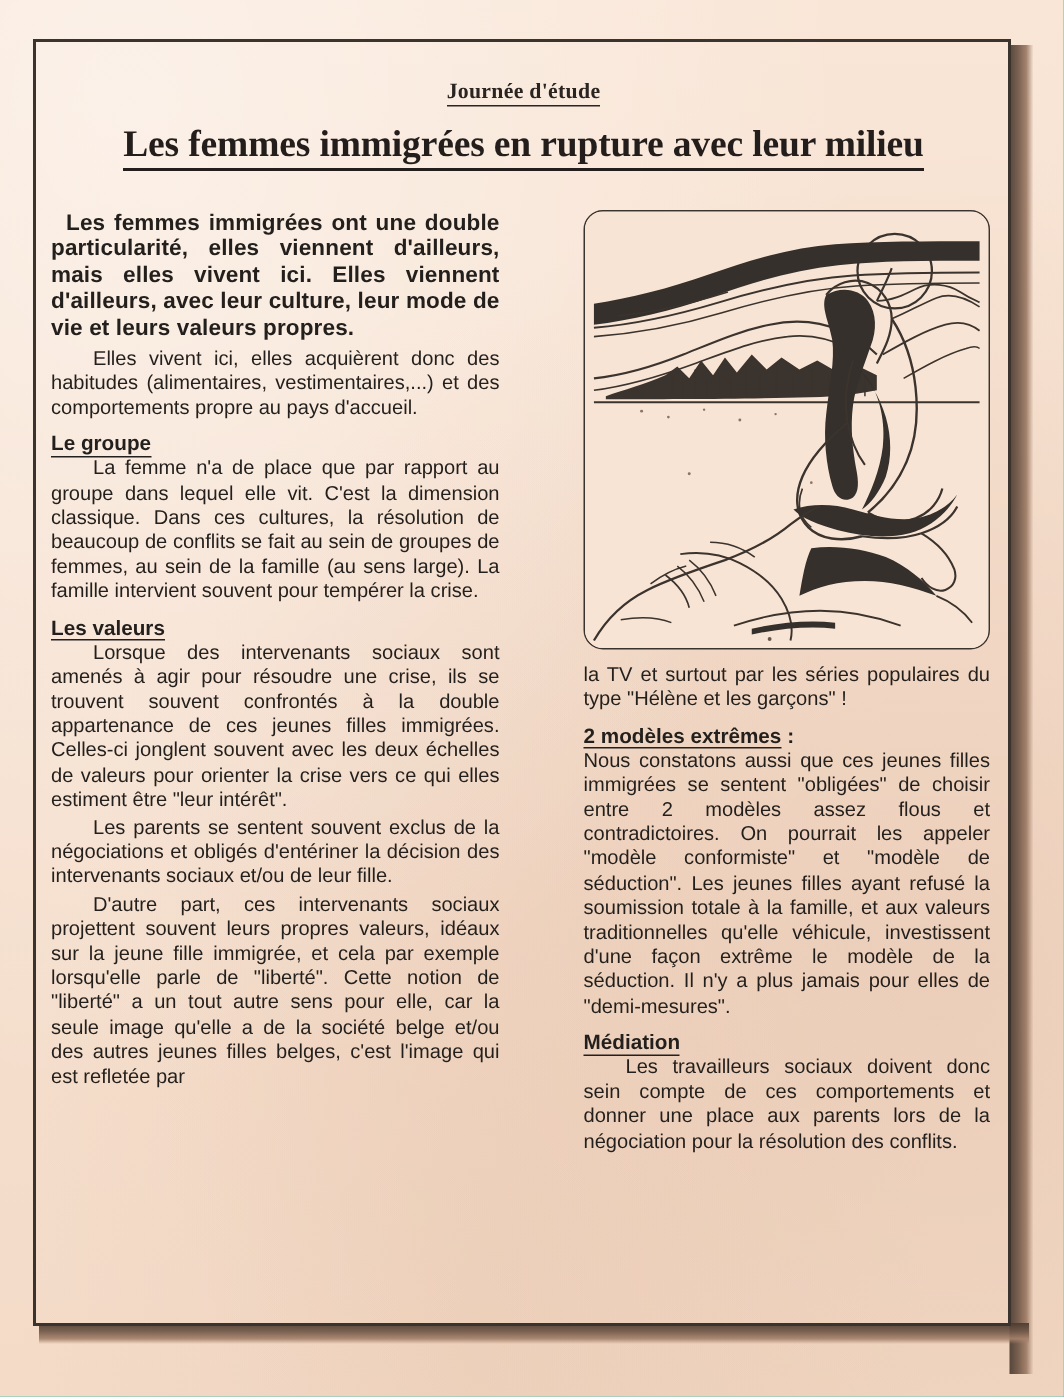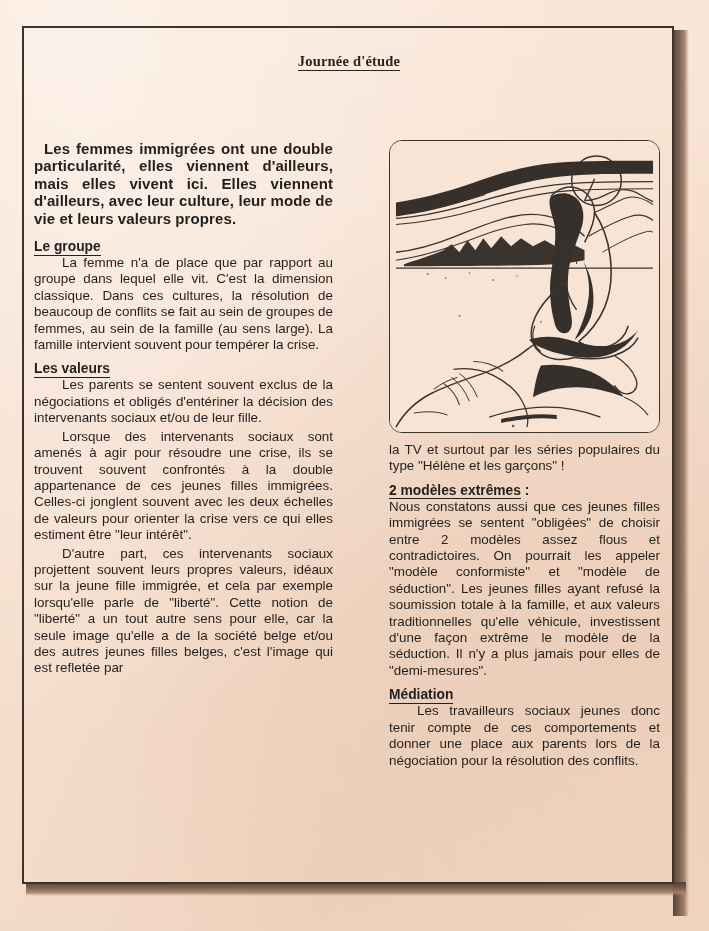--- a/index.html
+++ b/index.html
@@ -146,20 +146,23 @@
   <div id="shadow-right"></div>
   <div id="shadow-bottom"></div>
   <div id="frame"></div>
 
   <div id="content">
 
     <div class="kicker">
       <span>Journée d'étude</span>
     </div>
 
+    <h1 class="headline">
+      <span>Les femmes immigrées en rupture avec leur milieu</span>
+    </h1>
 
     <div id="cols">
 
       <div id="figure">
         <div class="plate">
           <svg viewBox="0 0 271 293" preserveAspectRatio="none">
             <rect x="0" y="0" width="271" height="293" fill="#f8e4d4"></rect>
 
             <circle cx="208" cy="40" r="25" fill="none" stroke="#3b332d" stroke-width="1.5"></circle>
 
@@ -273,45 +276,46 @@
           </svg>
         </div>
       </div>
 
       <div class="col col-left">
 
         <p class="lead">Les femmes immigrées ont une double particularité, elles viennent d'ailleurs, mais elles vivent ici. Elles viennent d'ailleurs, avec leur culture, leur mode de vie et leurs valeurs propres.</p>
 
         <div class="gap-s"></div>
 
+        <p class="ind">Elles vivent ici, elles acquièrent donc des habitudes (alimentaires, vestimentaires,...) et des comportements propre au pays d'accueil.</p>
 
         <h3 class="sub">
           <span class="u">Le groupe</span>
         </h3>
         <p class="ind">La femme n'a de place que par rapport au groupe dans lequel elle vit. C'est la dimension classique.  Dans ces cultures, la résolution de beaucoup de conflits se fait au sein de groupes de femmes, au sein de la famille (au sens large).  La famille intervient souvent pour tempérer la crise.</p>
 
         <h3 class="sub">
           <span class="u">Les valeurs</span>
         </h3>
+        <p class="ind">Lorsque des intervenants sociaux sont amenés à agir pour résoudre une crise, ils se trouvent souvent confrontés à la double appartenance de ces jeunes filles immigrées.  Celles-ci jonglent souvent avec les deux échelles de valeurs pour orienter la crise vers ce qui elles estiment être "leur intérêt".</p>
         <p class="ind">Les parents se sentent souvent exclus de la négociations et obligés d'entériner la décision des intervenants sociaux et/ou de leur fille.</p>
-        <p class="ind">Lorsque des intervenants sociaux sont amenés à agir pour résoudre une crise, ils se trouvent souvent confrontés à la double appartenance de ces jeunes filles immigrées.  Celles-ci jonglent souvent avec les deux échelles de valeurs pour orienter la crise vers ce qui elles estiment être "leur intérêt".</p>
         <p class="ind">D'autre part, ces intervenants sociaux projettent souvent leurs propres valeurs, idéaux sur la jeune fille immigrée, et cela par exemple lorsqu'elle parle de "liberté".  Cette notion de "liberté" a  un tout autre sens pour elle, car la seule image qu'elle a de la société belge et/ou des autres jeunes filles belges, c'est l'image qui est refletée par</p>
       </div>
 
       <div class="col col-right">
 
         <p class="noind">la TV et surtout par les séries populaires du type "Hélène et les garçons" !</p>
 
         <h3 class="sub"><span class="u">2 modèles extrêmes</span><span class="plain"> :</span></h3>
         <p class="noind">Nous constatons aussi que ces jeunes filles immigrées se sentent "obligées" de choisir entre 2 modèles assez flous et contradictoires.  On pourrait les appeler "modèle conformiste" et "modèle de séduction".  Les jeunes filles ayant refusé la soumission totale à la famille, et aux valeurs traditionnelles qu'elle véhicule, investissent d'une façon extrême le modèle de la séduction.  Il n'y a plus jamais pour elles de "demi-mesures".</p>
 
         <h3 class="sub">
           <span class="u">Médiation</span>
         </h3>
-        <p class="ind">Les travailleurs sociaux jeunes donc tenir compte de ces comportements et donner une place aux parents lors de la négociation pour la résolution des conflits.</p>
+        <p class="ind">Les travailleurs sociaux doivent donc sein compte de ces comportements et donner une place aux parents lors de la négociation pour la résolution des conflits.</p>
 
         <div class="gap"></div>
 
       </div>
 
     </div>
   </div>
 </div>
 
 </body></html>

